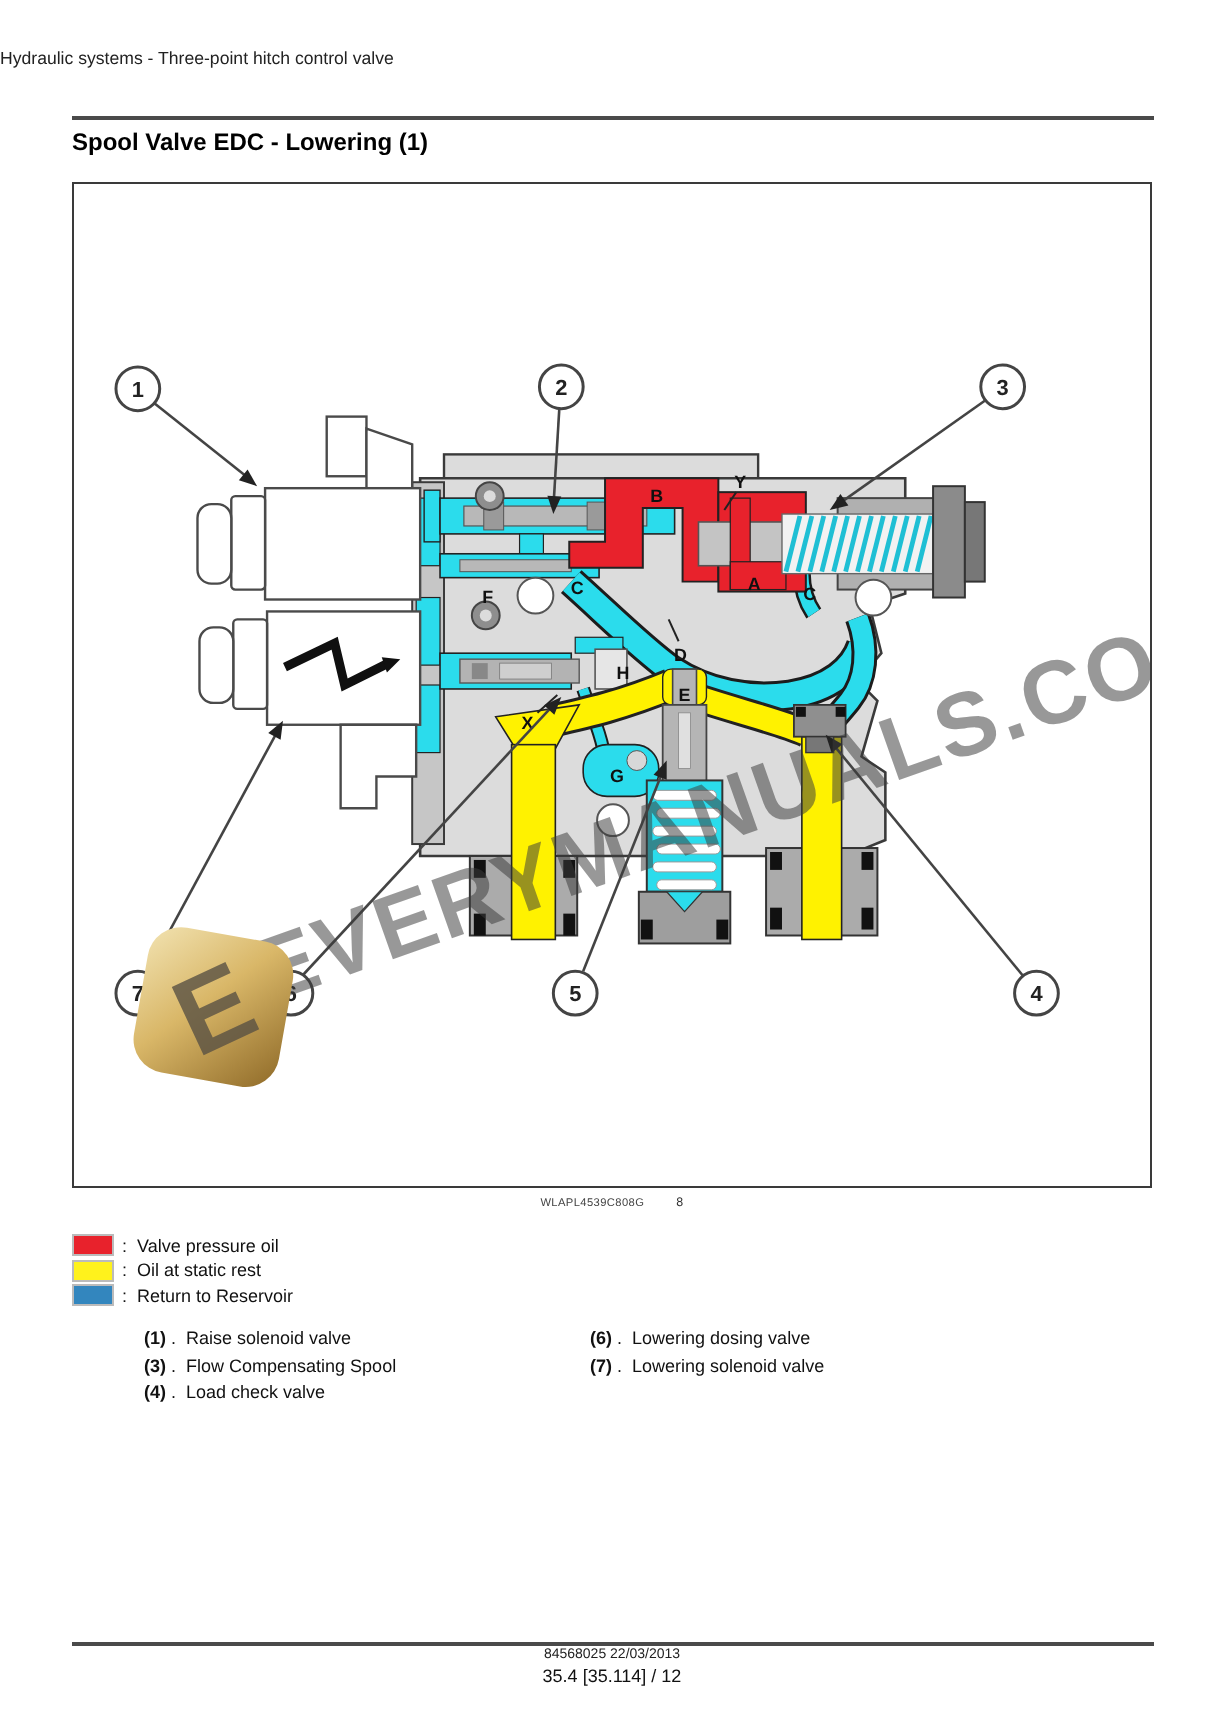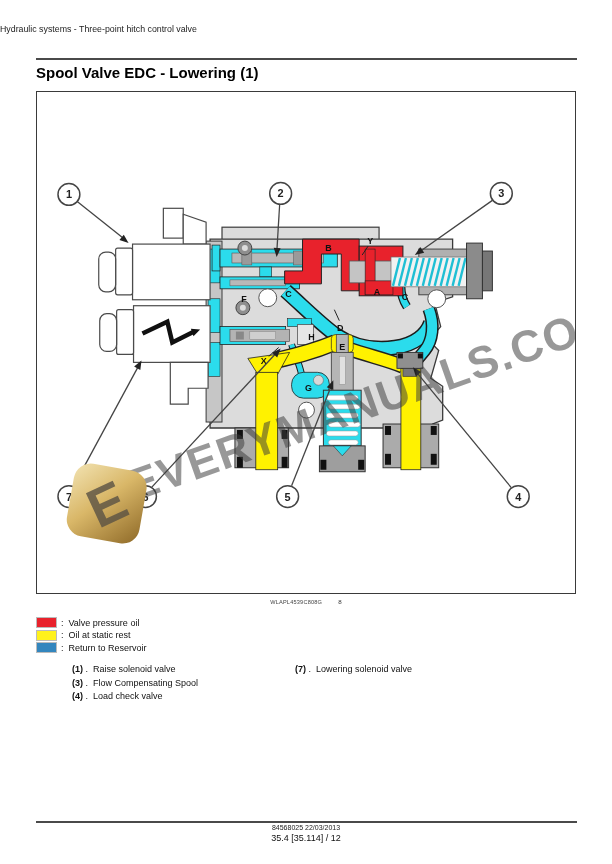--- a/index.html
+++ b/index.html
@@ -2,21 +2,21 @@
 <html><head>
 <meta charset="utf-8">
 <style>
   html,body{margin:0;padding:0;background:#ffffff;}
   body{width:612px;height:864px;font-family:"Liberation Sans",sans-serif;color:#1a1a1a;position:relative;overflow:hidden;}
   .abs{position:absolute;}
   .header-text{top:24px;left:0;width:612px;text-align:left;font-size:8.8px;color:#222;}
   .rule{left:36px;width:541px;height:2px;background:#4a4a4a;}
   .rule-top{top:58px;}
   .rule-bottom{top:821px;}
-  .page-title{top:64px;left:36px;font-size:15px;font-weight:bold;color:#000;}
+  .page-title{top:64px;left:36px;font-size:12px;font-weight:bold;color:#000;}
   .diagram-frame{top:91px;left:36px;width:538px;height:501px;border:1.6px solid #3a3a3a;background:#fff;}
   .fig-caption{top:598px;left:0;width:612px;text-align:center;font-size:5.6px;color:#444;letter-spacing:.2px;}
   .fig-caption .fig-num{margin-left:16px;font-size:6.2px;color:#333;}
   .legend{top:617px;left:36px;display:flex;flex-direction:column;gap:1.5px;}
   .legend-row{display:flex;align-items:center;height:11px;font-size:9px;color:#111;}
   .swatch{width:21px;height:11px;margin-right:4px;border:.5px solid #bbb;box-sizing:border-box;}
   .legend-sep{margin-right:5px;}
   .list-col{font-size:9px;line-height:13.5px;color:#111;}
   .list-left{top:663px;left:36px;width:250px;margin-left:36px;}
   .list-right{top:663px;left:295px;width:280px;}
@@ -296,20 +296,21 @@
       <span>Return to Reservoir</span>
     </div>
   </div>
 
   <div class="abs list-col list-left">
     <div class="list-row"><b>(1)</b><span class="list-sep"> .  </span><span>Raise solenoid valve</span></div>
     <div class="list-row"><b>(3)</b><span class="list-sep"> .  </span><span>Flow Compensating Spool</span></div>
     <div class="list-row"><b>(4)</b><span class="list-sep"> .  </span><span>Load check valve</span></div>
   </div>
   <div class="abs list-col list-right">
+    <div class="list-row"><b>(6)</b><span class="list-sep"> .  </span><span>Lowering dosing valve</span></div>
     <div class="list-row"><b>(7)</b><span class="list-sep"> .  </span><span>Lowering solenoid valve</span></div>
   </div>
 
   <div class="abs rule rule-bottom"></div>
   <div class="abs footer-ref">84568025 22/03/2013</div>
   <div class="abs footer-page">35.4 [35.114] / 12</div>
 
 </div>
 
 </body></html>

